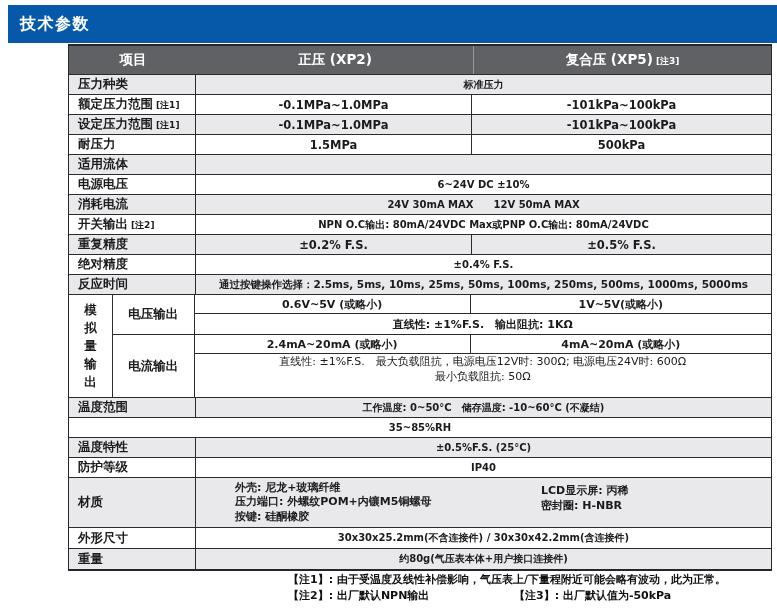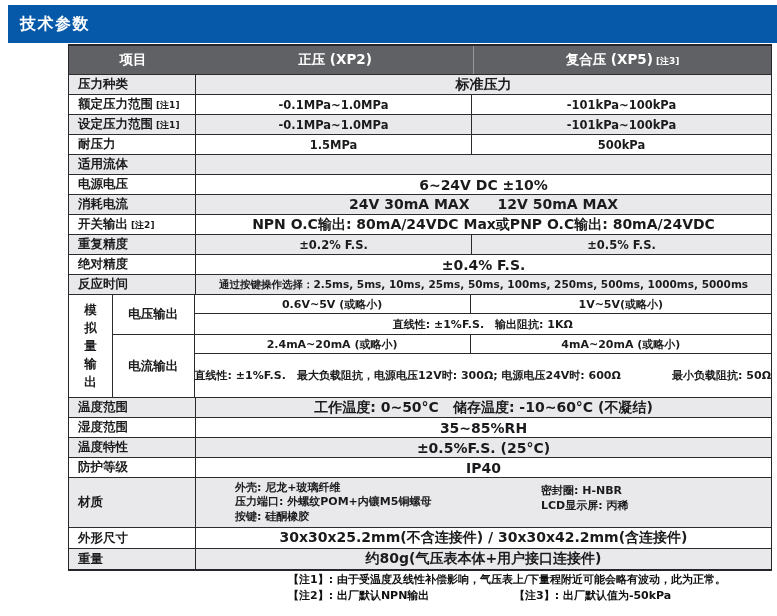--- a/index.html
+++ b/index.html
@@ -31,36 +31,36 @@
   .hdr .hc1 .t{width:128px; text-align:center;}
   .hdr .hc1 .t2{flex:1; text-align:center;}
   .hdr .hc2{flex:1; border-left:1px solid #97979b;}
   .hdr .small-note{font-size:9px; font-weight:bold; margin-left:3px; margin-top:3px;}
   
   .lab{
     width:127px; flex:none; display:flex; align-items:center; padding-left:9px;
     border-right:1.4px solid #2b2b2e; font-size:12.5px; font-weight:bold; box-sizing:border-box;
   }
   .lab .note{font-size:9px; font-weight:bold; margin-left:3px; margin-top:2px; white-space:nowrap;}
-  .vspan{flex:1; display:flex; align-items:center; justify-content:center; text-align:center; font-size:14px; font-weight:bold; box-sizing:border-box;}
+  .vspan{flex:1; display:flex; align-items:center; justify-content:center; text-align:center; font-size:10px; font-weight:bold; box-sizing:border-box;}
   .v1{width:276px; flex:none; display:flex; align-items:center; justify-content:center; border-right:1.4px solid #2b2b2e; font-size:11.5px; font-weight:bold; box-sizing:border-box;}
   .v2{flex:1; display:flex; align-items:center; justify-content:center; font-size:11.5px; font-weight:bold; box-sizing:border-box;}
   
   .vlab{width:44px; flex:none; border-right:1.4px solid #2b2b2e; display:flex; align-items:center; justify-content:center; box-sizing:border-box;}
   .vlab .vtext{width:14px; font-size:12.5px; font-weight:bold; line-height:18px; word-break:break-all; text-align:center;}
   .ana-right{flex:1; display:flex; flex-direction:column;}
   .ana-sub{display:flex; box-sizing:border-box;}
   .ana-voltage{height:40px; border-bottom:1.4px solid #2b2b2e;}
   .ana-current{flex:1;}
   .sublab{width:81.6px; flex:none; border-right:1.4px solid #2b2b2e; display:flex; align-items:center; justify-content:center; font-size:12.5px; font-weight:bold; box-sizing:border-box;}
   .subvals{flex:1; display:flex; flex-direction:column;}
   .srow-split{height:19px; flex:none; display:flex; border-bottom:1.4px solid #2b2b2e; box-sizing:border-box;}
   .srow-split .v1{font-size:11px;} .srow-split .v2{font-size:11px;}
   .srow-lin{flex:1; display:flex; align-items:center; justify-content:center; font-size:11px; font-weight:bold; text-align:center;}
-  .srow-lin2{flex:1; display:flex; flex-direction:row; align-items:center; justify-content:space-between; font-size:11px; font-weight:bold; text-align:center; line-height:15px;}
+  .srow-lin2{flex:1; display:flex; flex-direction:column; align-items:center; justify-content:flex-start; font-size:11px; font-weight:normal; text-align:center; line-height:15px;}
   
   .mat{flex:1; display:flex; align-items:center; font-size:11px; font-weight:bold;}
   .mat-left{margin-left:39px; width:306px; line-height:14.5px;}
   .mat-right{flex:1; line-height:14.5px; align-self:flex-start; margin-top:6px;}
   .mat-left div, .mat-right div{white-space:nowrap;}
   .mat-left{align-self:center;}
   
   .resp{font-size:10.5px;}
   
   .notes{position:absolute; left:288px; top:572px; width:484px; font-size:11px; font-weight:bold; line-height:15px; color:#111;}
@@ -206,23 +206,20 @@
     </div>
 
     <div class="row g h20">
       <div class="lab">
           <span>温度范围</span>
         </div>
       <div class="vspan">工作温度: 0~50°C　储存温度: -10~60°C (不凝结)</div>
     </div>
 
     <div class="row h20">
-      <div class="lab">
-          <span>湿度范围</span>
-        </div>
       <div class="vspan">35~85%RH</div>
     </div>
 
     <div class="row g h20">
       <div class="lab">
           <span>温度特性</span>
         </div>
       <div class="vspan">±0.5%F.S. (25°C)</div>
     </div>
 
@@ -237,22 +234,22 @@
       <div class="lab">
           <span>材质</span>
         </div>
       <div class="mat">
         <div class="mat-left">
           <div>外壳: 尼龙+玻璃纤维</div>
           <div>压力端口: 外螺纹POM+内镶M5铜螺母</div>
           <div>按键: 硅酮橡胶</div>
         </div>
         <div class="mat-right">
+          <div>LCD显示屏: 丙稀</div>
           <div>密封圈: H-NBR</div>
-          <div>LCD显示屏: 丙稀</div>
         </div>
       </div>
     </div>
 
     <div class="row h21">
       <div class="lab">
           <span>外形尺寸</span>
         </div>
       <div class="vspan">30x30x25.2mm(不含连接件) /  30x30x42.2mm(含连接件)</div>
     </div>

